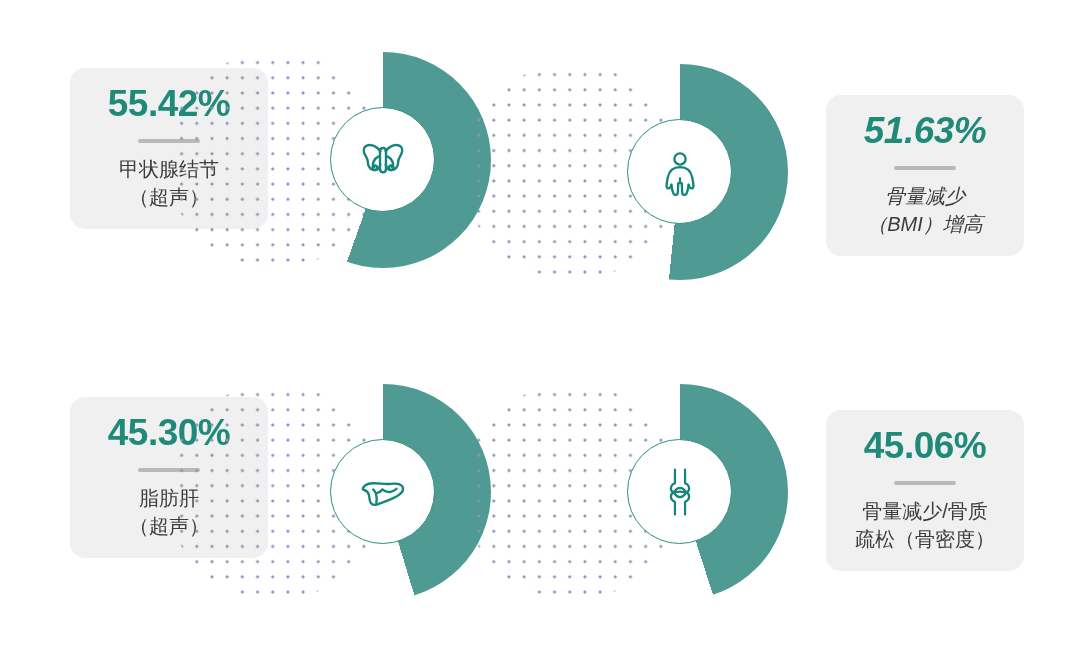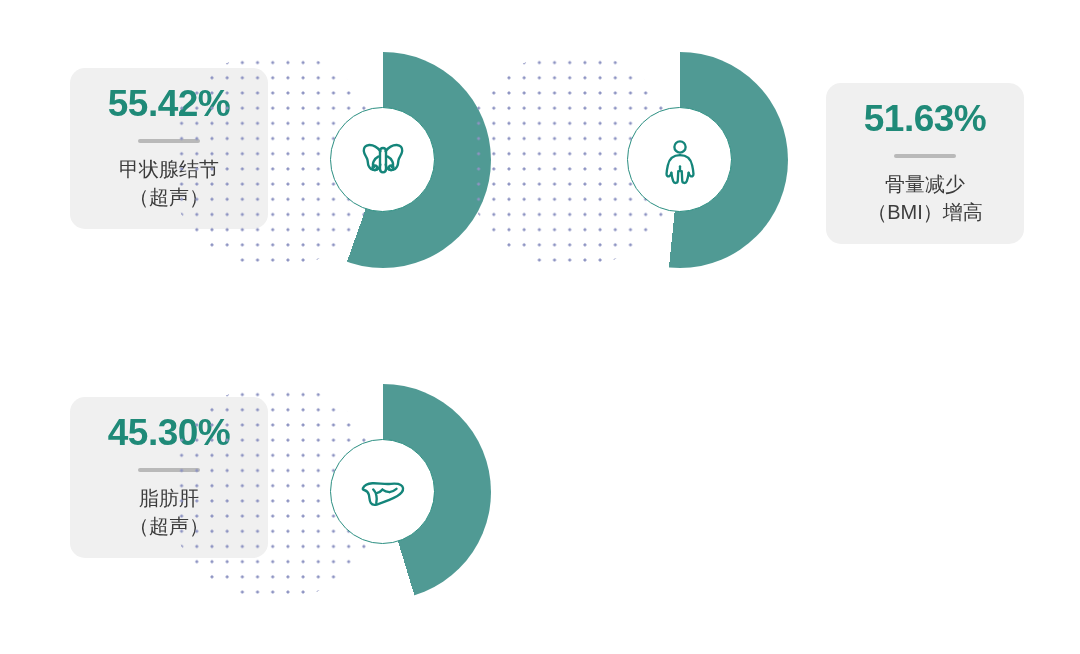--- a/index.html
+++ b/index.html
@@ -21,21 +21,21 @@
     width: 1080px;
     height: 654px;
   }
 
   .quad {
     position: absolute;
     width: 540px;
     height: 327px;
   }
   .q-tl { left: 0;   top: 0; }
-  .q-tr { left: 540px; top: 0; }
+  .q-tr { left: 540px; top: 12px; font-style: italic; }
   .q-bl { left: 0;   top: 327px; }
   .q-br { left: 540px; top: 327px; }
 
   
   .card {
     position: absolute;
     width: 198px;
     box-sizing: border-box;
     background: #f0f0f0;
     border-radius: 15px;
@@ -187,14 +187,40 @@
             <path d="M22.5 29.5c1.6 1.4 2.6 3.6 3.1 6.1.5 2.4.4 4.9-.1 7.1"></path>
             <path d="M25.8 33.1c2.3-.5 4.3-1.8 5.7-3.4"></path>
             <path d="M31.5 29.7c1.9 1.5 4.3 2.3 6.8 2.4"></path>
             <path d="M38.3 32.1c2.6-.5 5-1.7 6.8-3.2"></path>
           </g>
         </svg>
       </div>
     </div>
   </div>
 
+  <div class="quad q-br">
+    <div class="chart" style="left:32px; top:57px;">
+      <div class="dots"></div>
+      <div class="slice" style="background: conic-gradient(from 0deg, #509a94 0 162.2deg, rgba(0,0,0,0) 162.2deg 360deg);"></div>
+      <div class="hole">
+        <svg width="60" height="64" viewBox="0 0 64 64">
+          <g fill="none" stroke="#14857a" stroke-width="2.4" stroke-linecap="round" stroke-linejoin="round">
+            <path d="M26.6 8v14.6c-2.6 1-4.3 3-4.3 5.6 0 2.3 1.5 3.9 3.6 4.3"></path>
+            <path d="M37.4 8v14.6c2.6 1 4.3 3 4.3 5.6 0 2.3-1.5 3.9-3.6 4.3"></path>
+            <path d="M25.9 32.5c-2.1.4-3.6 2-3.6 4.3 0 2.6 1.7 4.6 4.3 5.6V56"></path>
+            <path d="M38.1 32.5c2.1.4 3.6 2 3.6 4.3 0 2.6-1.7 4.6-4.3 5.6V56"></path>
+            <path d="M25.9 32.5c1.9-.3 4-.9 6.1-.9s4.2.6 6.1.9"></path>
+            <path d="M26.2 31.3c1.5-2.2 3.6-3.6 5.8-3.6s4.3 1.4 5.8 3.6"></path>
+            <path d="M26.2 33.8c1.5 2.2 3.6 3.6 5.8 3.6s4.3-1.4 5.8-3.6"></path>
+          </g>
+        </svg>
+      </div>
+    </div>
+
+    <div class="card card-right" style="top:83px;">
+      <div class="pct">45.06%</div>
+      <div class="divider"></div>
+      <div class="label">骨量减少/骨质
+疏松（骨密度）</div>
+    </div>
+  </div>
 
 </div>
 
 </body></html>

